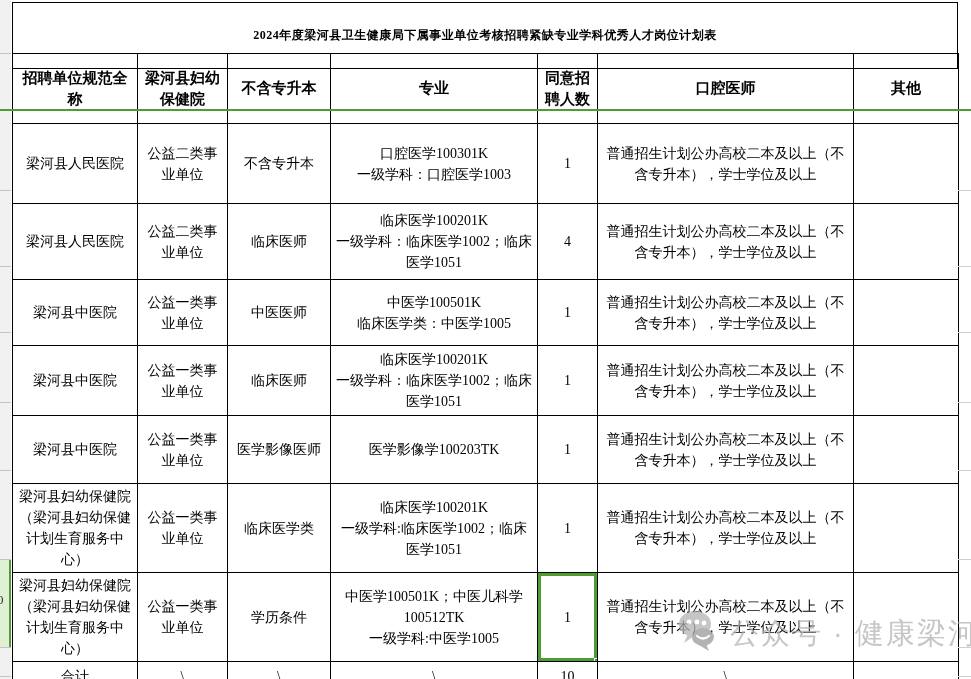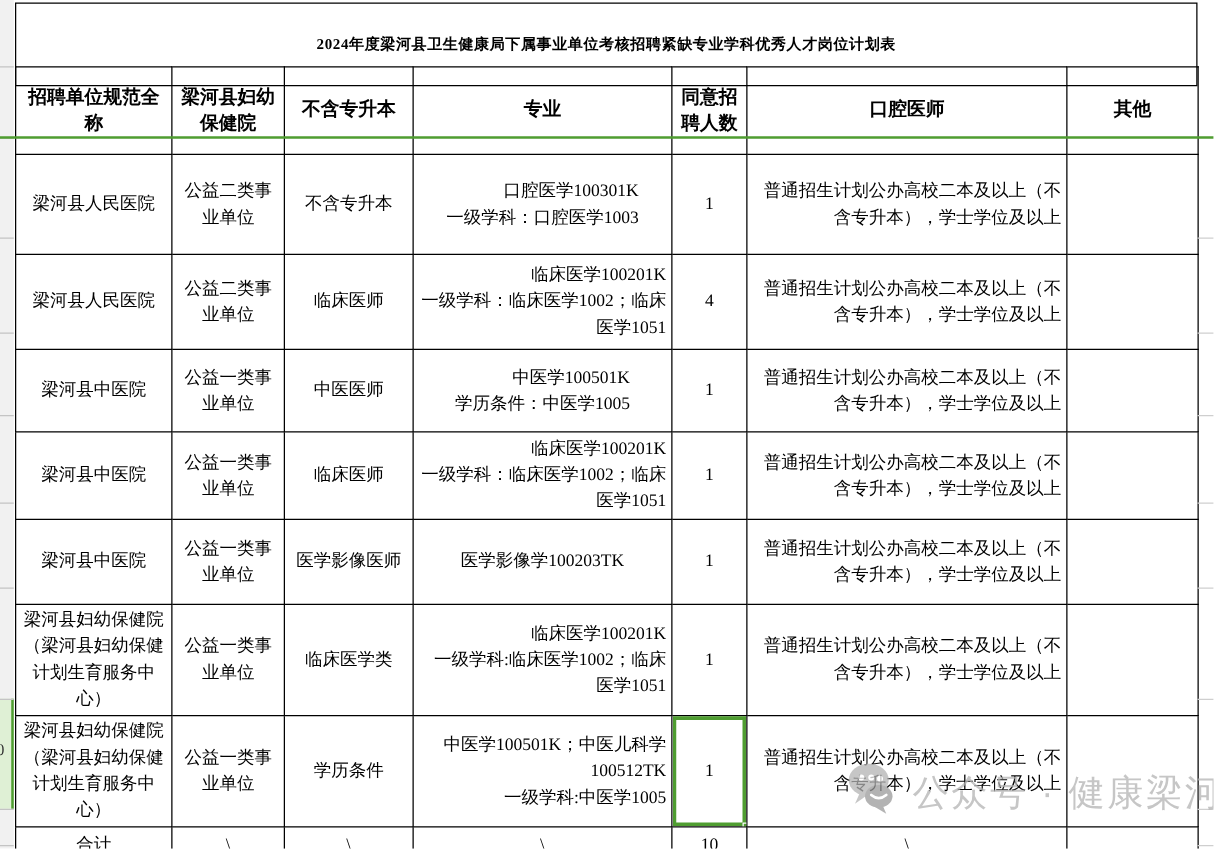--- a/index.html
+++ b/index.html
@@ -26,21 +26,21 @@
   #main-table thead th{font-weight:bold;font-size:15px;line-height:1.4;}
   #table-body tr:nth-child(1){height:80px;}
   #table-body tr:nth-child(2){height:76px;}
   #table-body tr:nth-child(3){height:66px;}
   #table-body tr:nth-child(4){height:70px;}
   #table-body tr:nth-child(5){height:68px;}
   #table-body tr:nth-child(6){height:89px;}
   #table-body tr:nth-child(7){height:88px;}
   #main-table tfoot tr{height:29px;}
   td.col-major,td.col-edu{text-align:left;padding:2px 7px;}
-  td.col-major span,td.col-edu span{white-space:pre-line;display:inline-block;text-align:right;}
+  td.col-major span,td.col-edu span{white-space:pre-line;display:inline-block;text-align:center;}
   td.col-count{font-size:15px;}
   #main-table tfoot td{text-align:center;padding:1px 4px;text-decoration:underline;}
   td.selected{position:relative;box-shadow:inset 0 0 0 3px #4f9d31;}
   .fill-handle{position:absolute;right:-4px;bottom:-4px;width:7px;height:7px;background:#4f9d31;
     border:1px solid #fff;box-sizing:border-box;z-index:7;}
 
   
   #freeze-line{position:absolute;left:0;top:109px;width:971px;height:2px;background:#4f9d31;z-index:5;}
 
   
@@ -101,21 +101,21 @@
 一级学科：临床医学1002；临床医学1051</span></td>
           <td class="col-count"><span>4</span></td>
           <td class="col-edu"><span>普通招生计划公办高校二本及以上（不含专升本），学士学位及以上</span></td>
           <td class="col-other"><span></span></td>
         </tr>
         <tr>
           <td class="col-unit"><span>梁河县中医院</span></td>
           <td class="col-type"><span>公益一类事业单位</span></td>
           <td class="col-post"><span>中医医师</span></td>
           <td class="col-major"><span>中医学100501K
-学历条件：中医学1005</span></td>
+临床医学类：中医学1005</span></td>
           <td class="col-count"><span>1</span></td>
           <td class="col-edu"><span>普通招生计划公办高校二本及以上（不含专升本），学士学位及以上</span></td>
           <td class="col-other"><span></span></td>
         </tr>
         <tr>
           <td class="col-unit"><span>梁河县中医院</span></td>
           <td class="col-type"><span>公益一类事业单位</span></td>
           <td class="col-post"><span>临床医师</span></td>
           <td class="col-major"><span>临床医学100201K
 一级学科：临床医学1002；临床医学1051</span></td>

